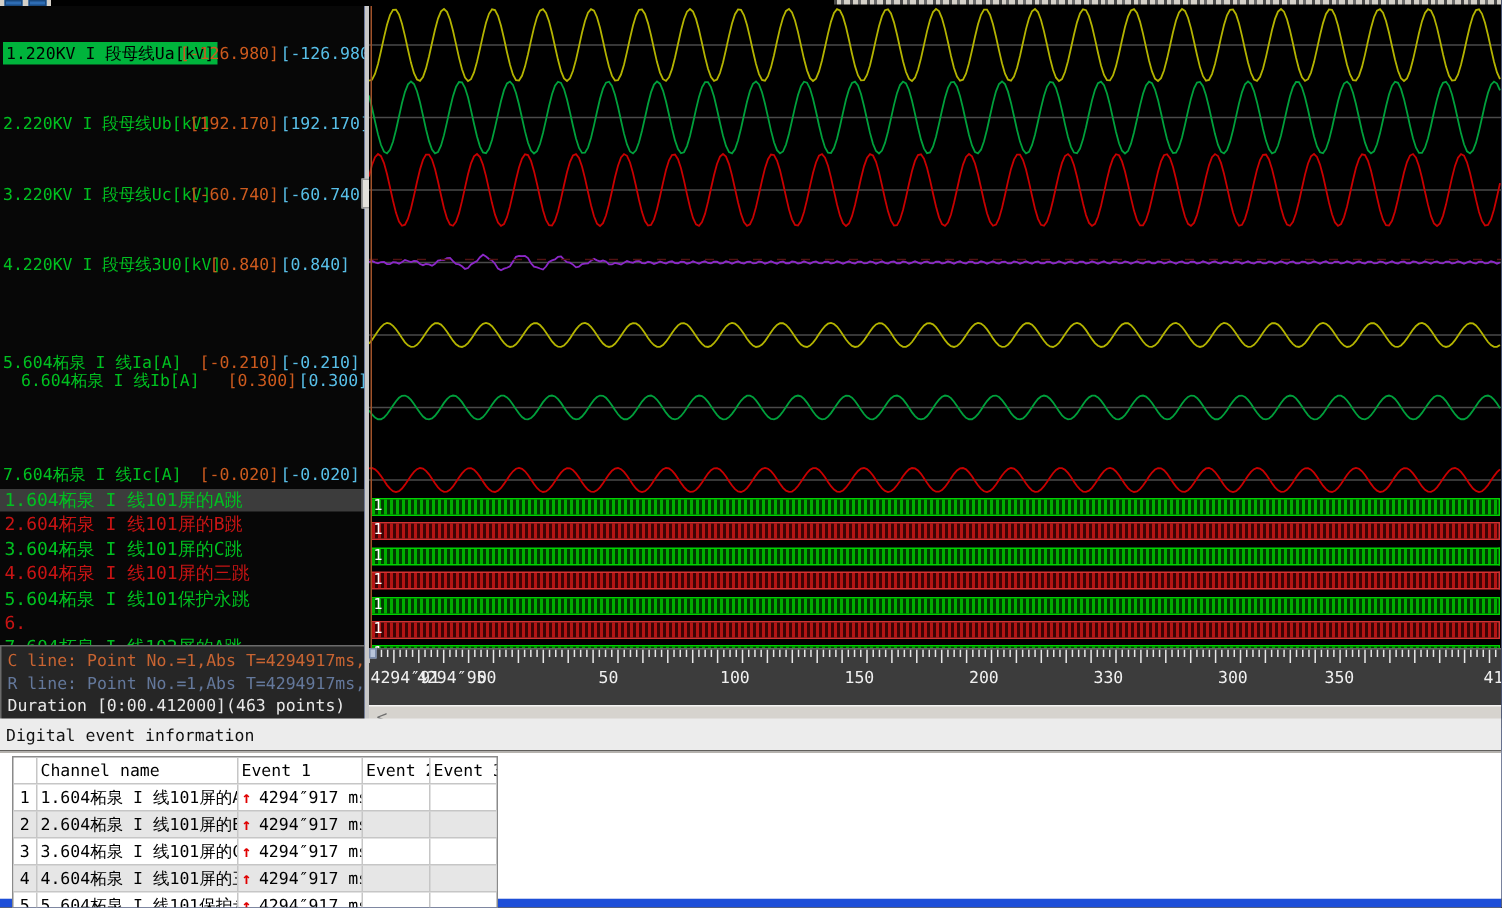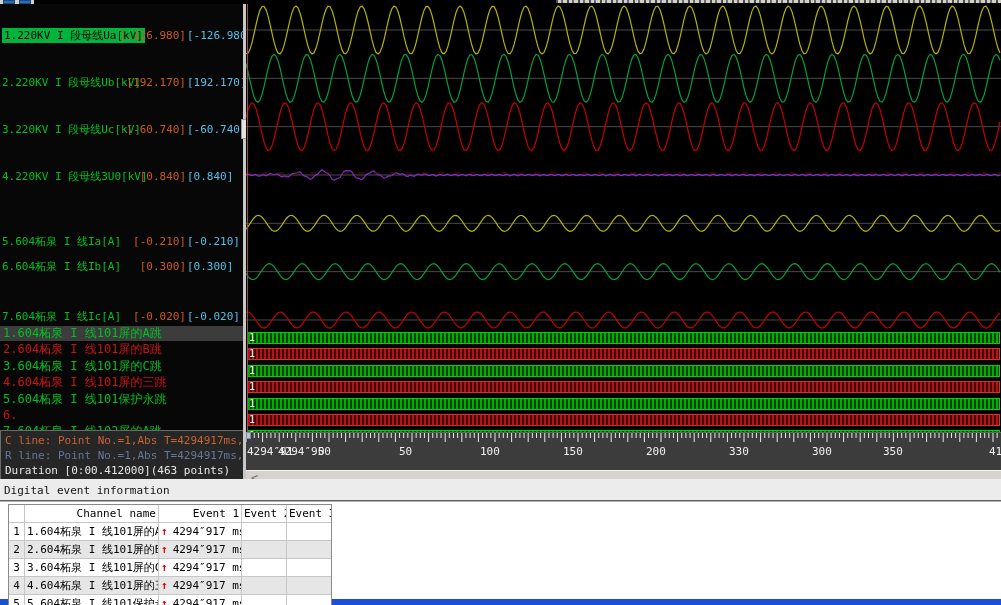--- a/index.html
+++ b/index.html
@@ -64,21 +64,21 @@
   .evt-row{display:flex;height:17px;line-height:17px;font-size:11px;color:#000;border-top:1px solid #c6c6c6;}
   .evt-row.head{border-top:none;}
   .evt-row.stripe{background:#e6e6e6;}
   .evt-cell{box-sizing:border-box;border-left:1px solid #c6c6c6;padding:0 2px;white-space:nowrap;overflow:hidden;}
   .evt-cell:first-child{border-left:none;}
   .c-no{width:15px;text-align:center;}
   .c-name{width:134px;}
   .c-e1{width:83px;}
   .c-e2{width:45px;text-align:center;}
   .c-e3{width:45px;text-align:center;}
-  .head .c-name,.head .c-e1{text-align:right;}
+  .head .c-name,.head .c-e1{text-align:left;}
   .up-arrow{color:#e00000;font-weight:bold;margin-right:5px;}
 </style>
 </head>
 <body>
 
 <div class="screen">
 
   <div class="abs top-strip">
     <div class="tools">
       <div class="nub" style="left:3px;"></div>
@@ -107,21 +107,21 @@
         <div class="arow" style="top: 164.7px;">
           <span class="lab">4.220KV I 段母线3U0[kV]</span>
           <span class="v1">[0.840]</span>
           <span class="v2">[0.840]</span>
         </div>
         <div class="arow" style="top: 211.6px; margin-top: 18px;">
           <span class="lab">5.604柘泉 I 线Ia[A]</span>
           <span class="v1">[-0.210]</span>
           <span class="v2">[-0.210]</span>
         </div>
-        <div class="arow" style="top: 255px;">
+        <div class="arow" style="top: 242px; margin-left: 12px;">
           <span class="lab">6.604柘泉 I 线Ib[A]</span>
           <span class="v1">[0.300]</span>
           <span class="v2">[0.300]</span>
         </div>
         <div class="arow" style="top: 305.4px;">
           <span class="lab">7.604柘泉 I 线Ic[A]</span>
           <span class="v1">[-0.020]</span>
           <span class="v2">[-0.020]</span>
         </div>
       </div>

